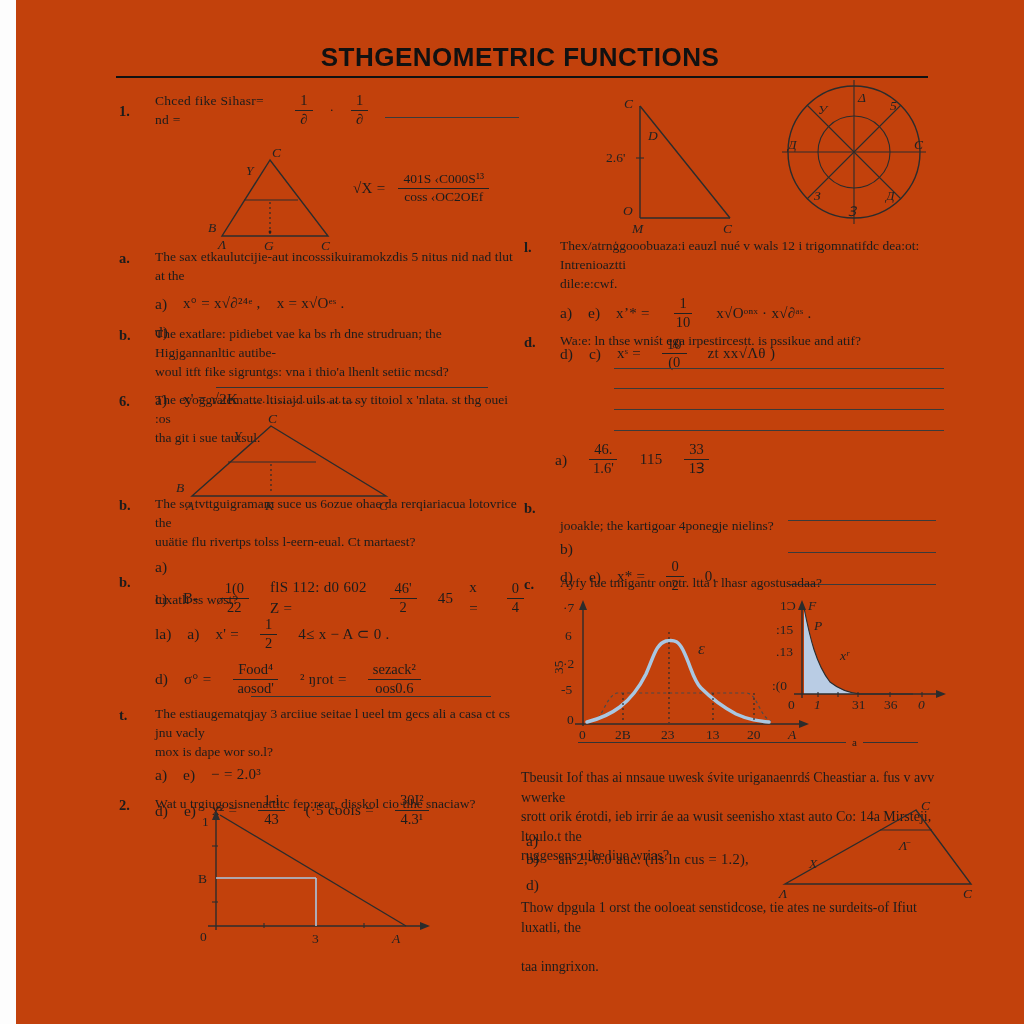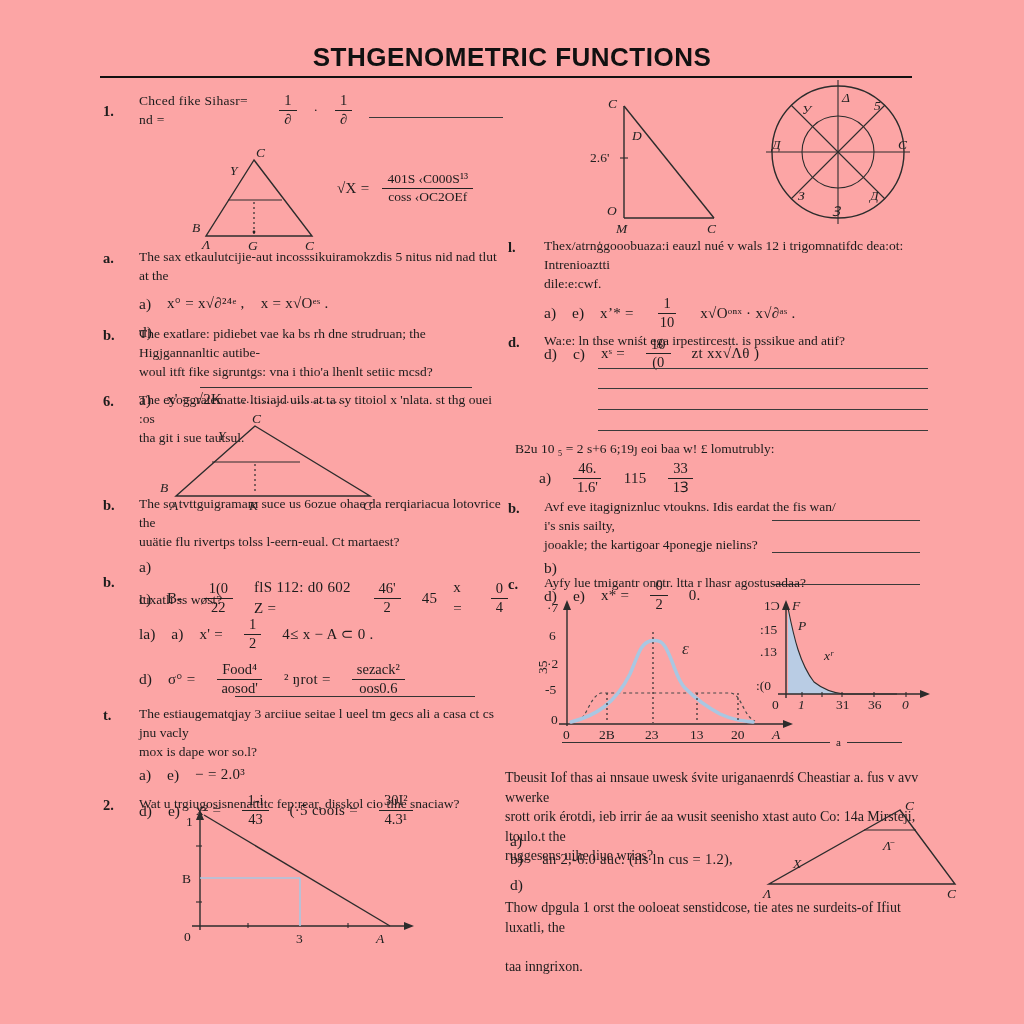--- a/index.html
+++ b/index.html
@@ -4,21 +4,21 @@
 <style>
   html,body { margin:0; padding:0; }
   body {
     width:1024px; height:1024px;
     background:#fdfdfd;
     font-family:"Liberation Serif", serif;
     color:#1c1c1c;
     position:relative;
     overflow:hidden;
   }
-  .page { position:absolute; inset:0; background:#fca5a5; }
+  .page { position:absolute; inset:0; background:#c2410c;margin-left:16px; }
 
   .title {
     position:absolute; top:42px; left:0; width:100%;
     text-align:center;
     font-family:"Liberation Sans", sans-serif;
     font-weight:bold; font-size:26px; letter-spacing:0.5px;
     color:#111;
   }
   .title-rule { position:absolute; top:76px; left:100px; width:812px; border-top:2px solid #111; }
 
@@ -345,40 +345,39 @@
       <span class="qno">d.</span>
       <span class="qtext wide">Wa:e: ln thse wniśt ega irpestircestt. is pssikue and atif?</span>
     </div>
   </div>
   <div class="ansline" style="top:368px; left:598px; width:330px;"></div>
   <div class="ansline" style="top:388px; left:598px; width:330px;"></div>
   <div class="ansline" style="top:409px; left:598px; width:330px;"></div>
   <div class="ansline" style="top:430px; left:598px; width:330px;"></div>
 
   <div class="blk" style="top:440px; left:515px; width:420px;">
-    <div>B2u 10 ₅ = 2 s+6 6;19ȷ eoi baa w! £ lomutrubly:</div>
     <div class="irow" style="margin-left:24px; margin-top:2px;">
       <span class="ilbl">a)</span>
       <span class="frac">
         <span class="fn">46.</span>
         <span class="fd">1.6'</span>
       </span>
       <span class="math">115</span>
       <span class="frac">
         <span class="fn">33</span>
         <span class="fd">1Ɜ</span>
       </span>
     </div>
   </div>
 
   <div class="blk" style="top:498px; left:508px; width:430px;">
     <div class="qrow">
       <span class="qno">b.</span>
       <span class="qtext" style="max-width:300px;">
-        <span>Avf eve itagigniznluc vtoukns. Idis eardat the fis wan/ i's snis sailty,</span><br>
+        <br>
         <span>jooakle; the kartigoar 4ponegje nielins?</span>
       </span>
     </div>
     <div class="irow" style="margin-top:2px; min-height:16px;">
       <span class="ilbl">b)</span>
     </div>
     <div class="irow" style="margin-top:0;">
       <span class="ilbl">d)</span>
       <span class="ilbl">e)</span>
       <span class="math">x* =</span>

